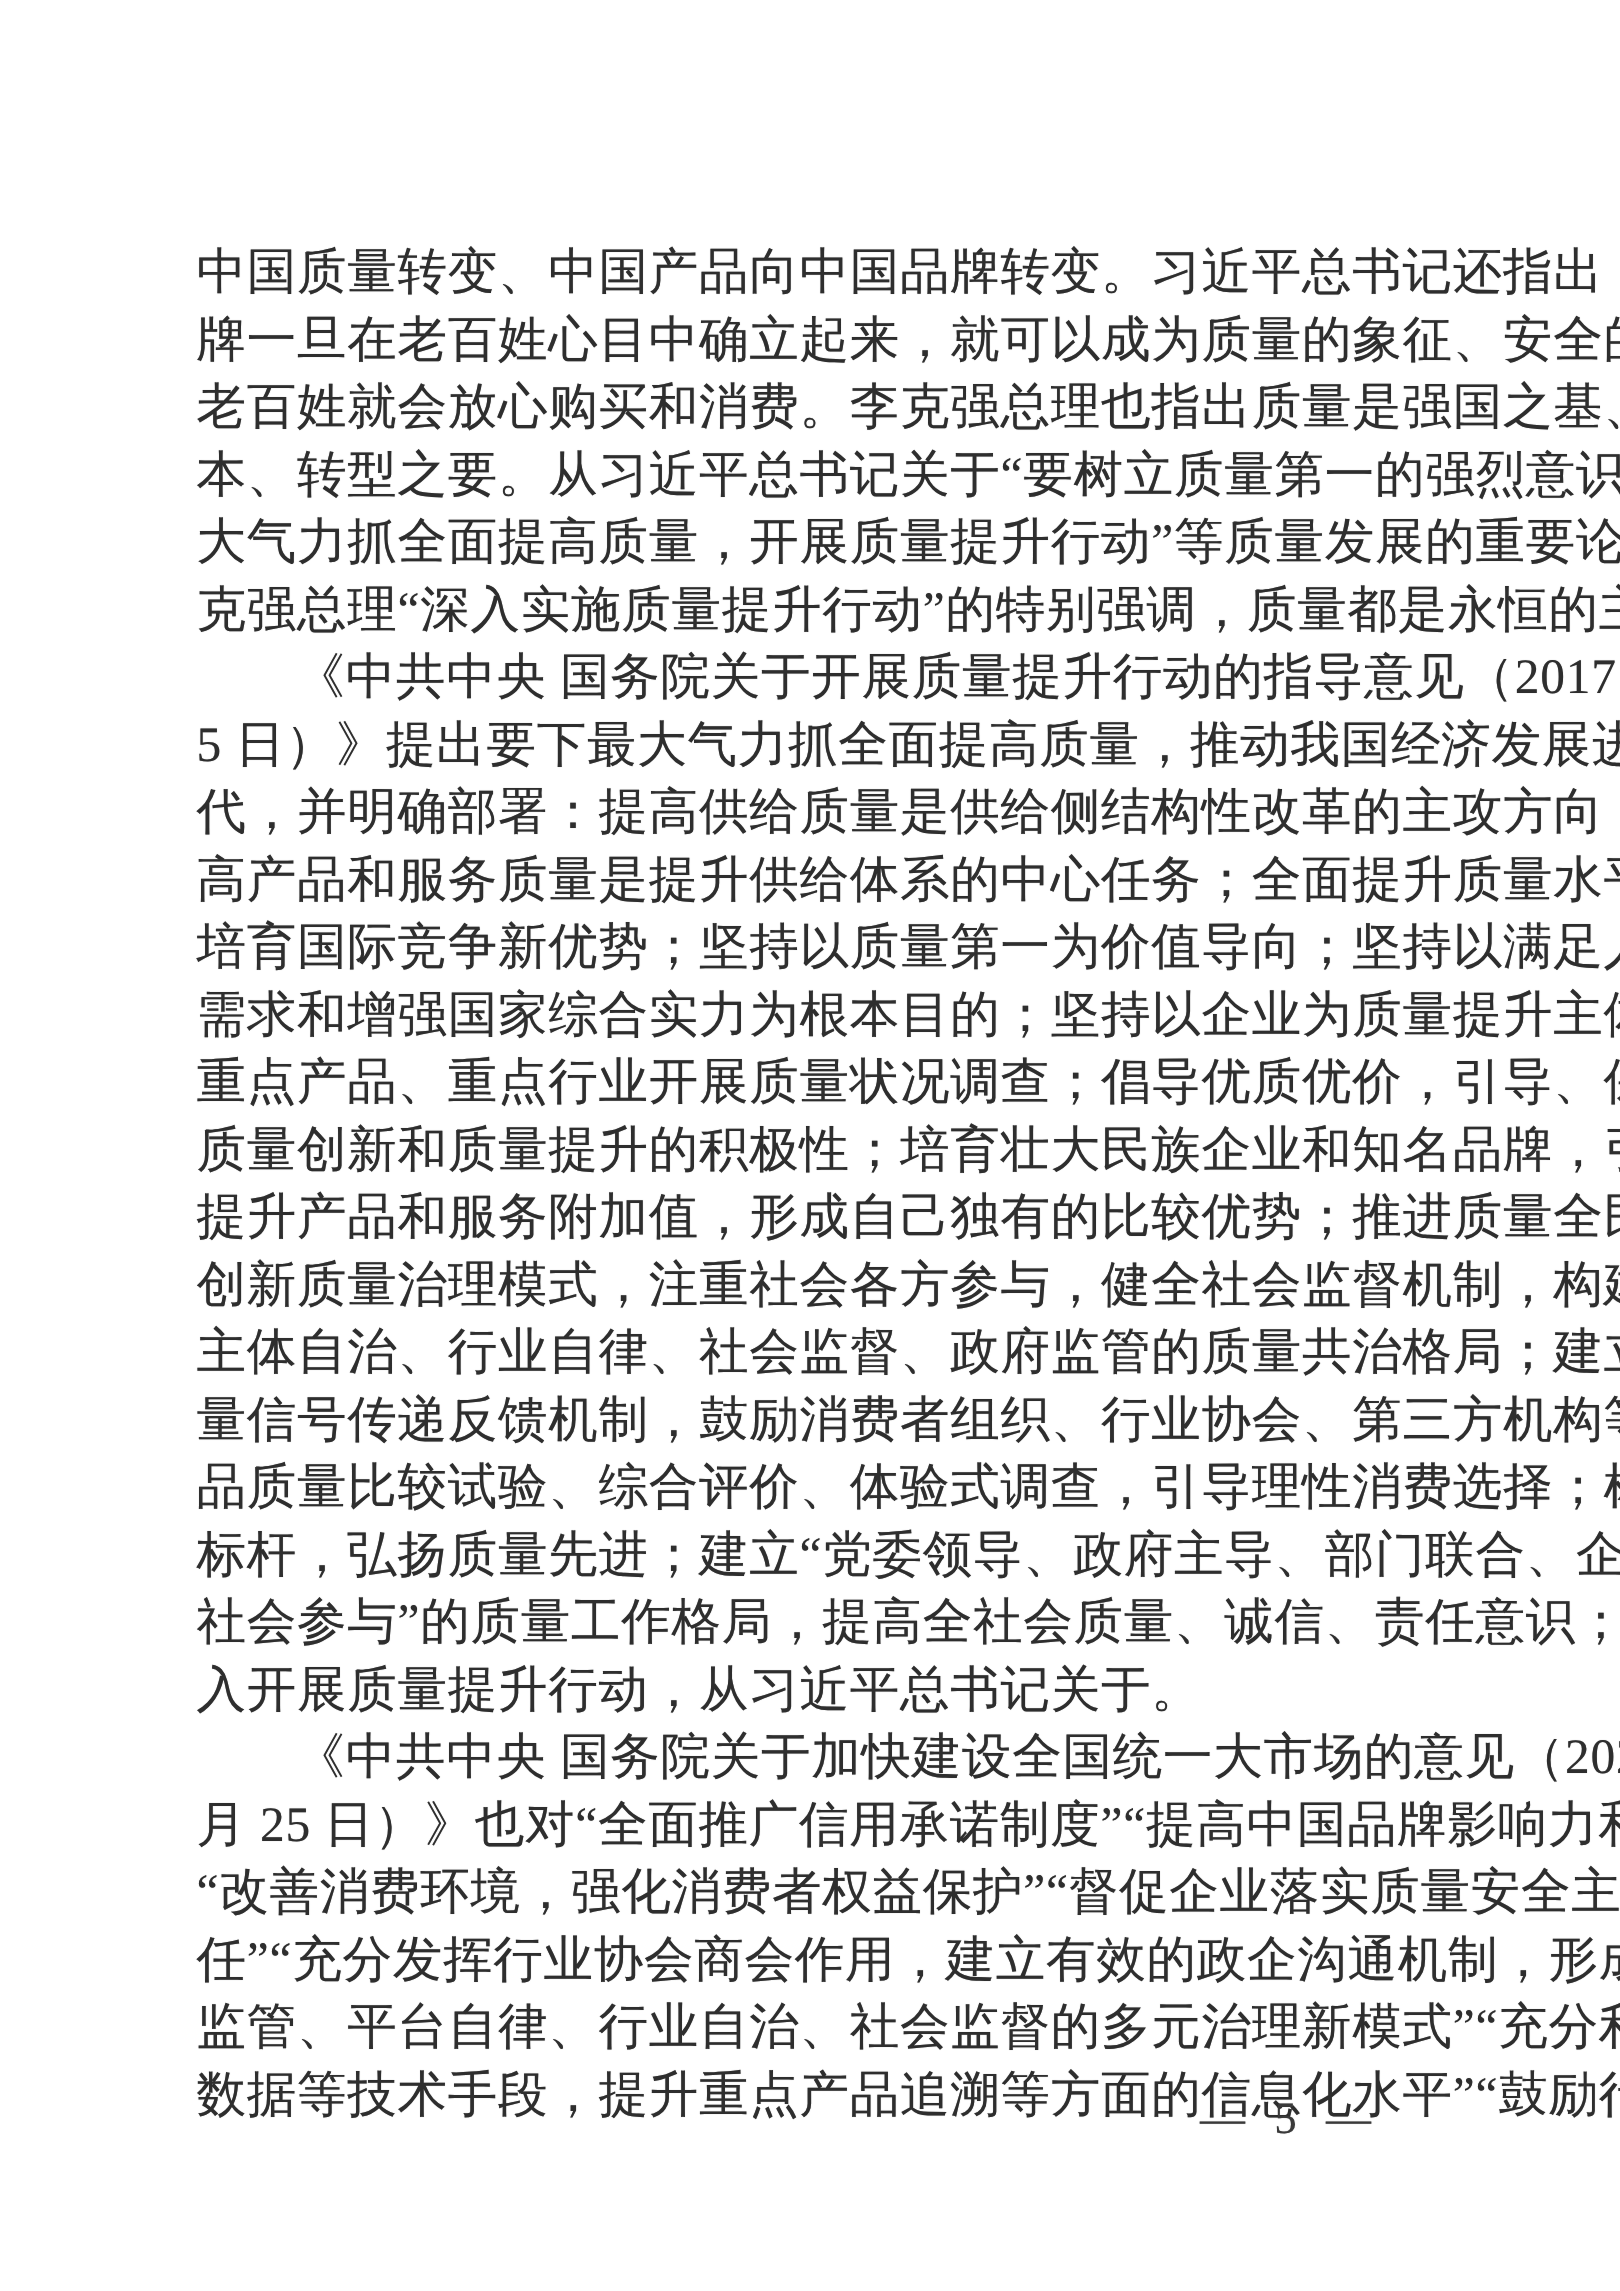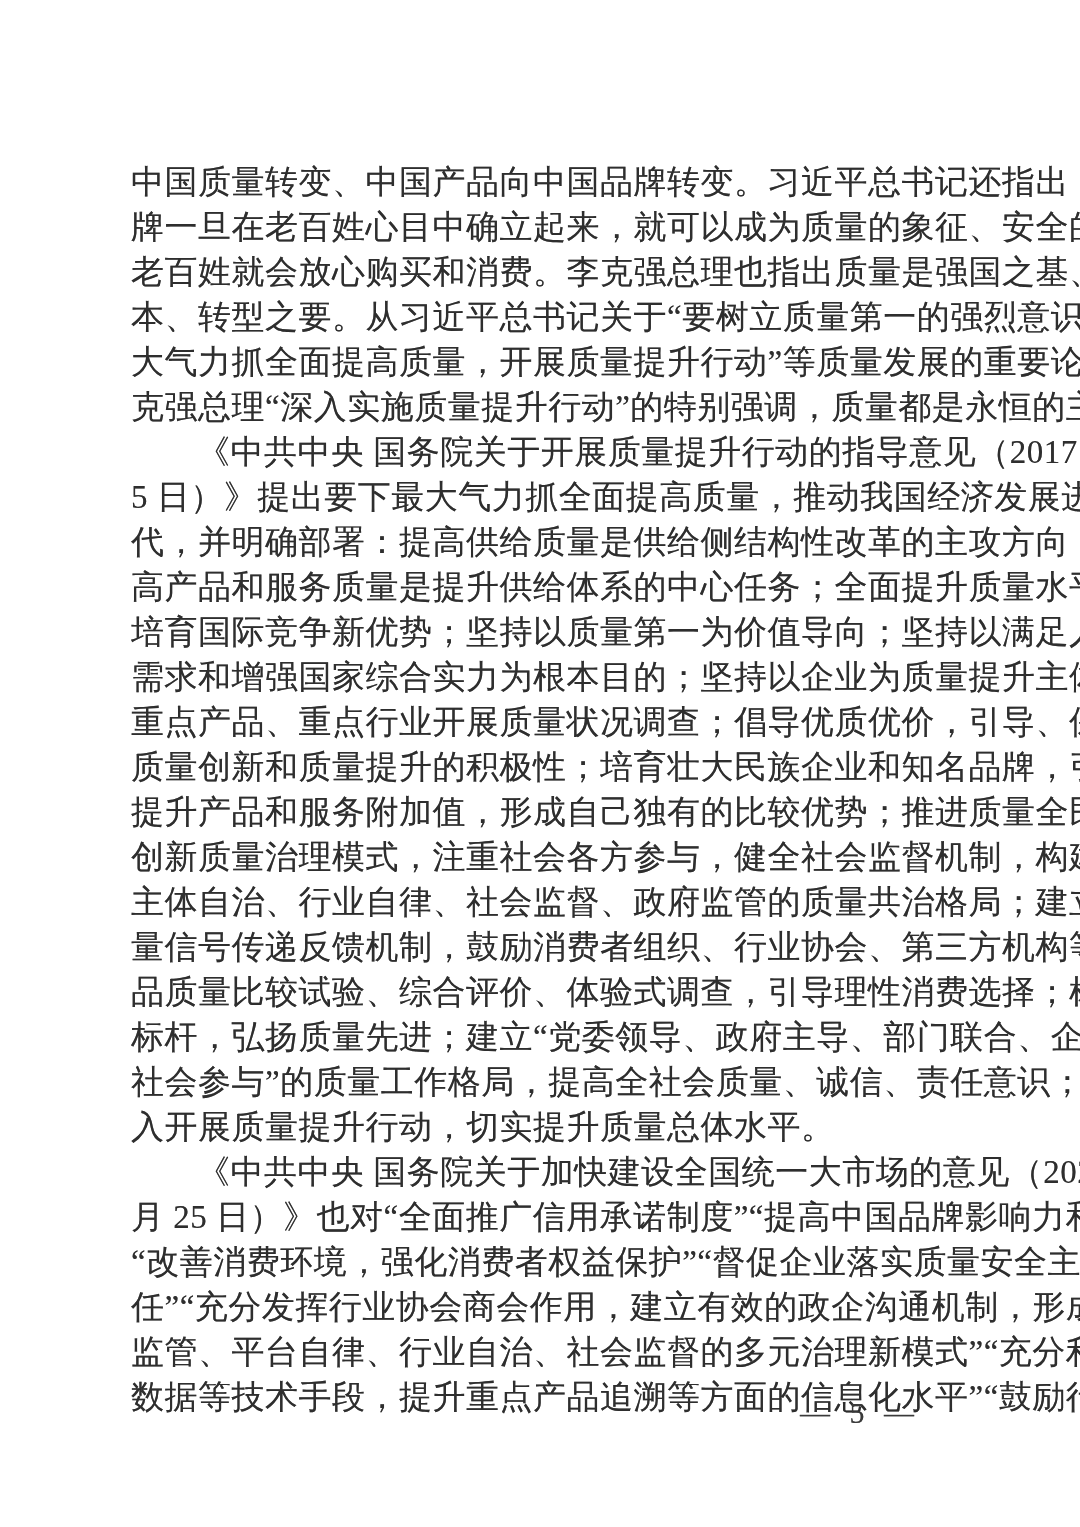--- a/index.html
+++ b/index.html
@@ -79,21 +79,21 @@
       <div class="line">需求和增强国家综合实力为根本目的；坚持以企业为质量提升主体；围绕</div>
       <div class="line">重点产品、重点行业开展质量状况调查；倡导优质优价，引导、保护企业</div>
       <div class="line">质量创新和质量提升的积极性；培育壮大民族企业和知名品牌，引导企业</div>
       <div class="line">提升产品和服务附加值，形成自己独有的比较优势；推进质量全民共治，</div>
       <div class="line">创新质量治理模式，注重社会各方参与，健全社会监督机制，构建以市场</div>
       <div class="line">主体自治、行业自律、社会监督、政府监管的质量共治格局；建立完善质</div>
       <div class="line">量信号传递反馈机制，鼓励消费者组织、行业协会、第三方机构等开展产</div>
       <div class="line">品质量比较试验、综合评价、体验式调查，引导理性消费选择；树立质量</div>
       <div class="line">标杆，弘扬质量先进；建立“党委领导、政府主导、部门联合、企业主责、</div>
       <div class="line">社会参与”的质量工作格局，提高全社会质量、诚信、责任意识；持续深</div>
-      <div class="line para-end">入开展质量提升行动，切实提升质量总体水平。</div>
+      <div class="line para-end">入开展质量提升行动，从习近平总书记关于。</div>
     </div>
 
     <div class="para">
       <div class="line indent">《中共中央 国务院关于加快建设全国统一大市场的意见（2022 年 3</div>
       <div class="line">月 25 日）》也对“全面推广信用承诺制度”“提高中国品牌影响力和认知度”</div>
       <div class="line">“改善消费环境，强化消费者权益保护”“督促企业落实质量安全主体责</div>
       <div class="line">任”“充分发挥行业协会商会作用，建立有效的政企沟通机制，形成政府</div>
       <div class="line">监管、平台自律、行业自治、社会监督的多元治理新模式”“充分利用大</div>
       <div class="line">数据等技术手段，提升重点产品追溯等方面的信息化水平”“鼓励行业</div>
     </div>

